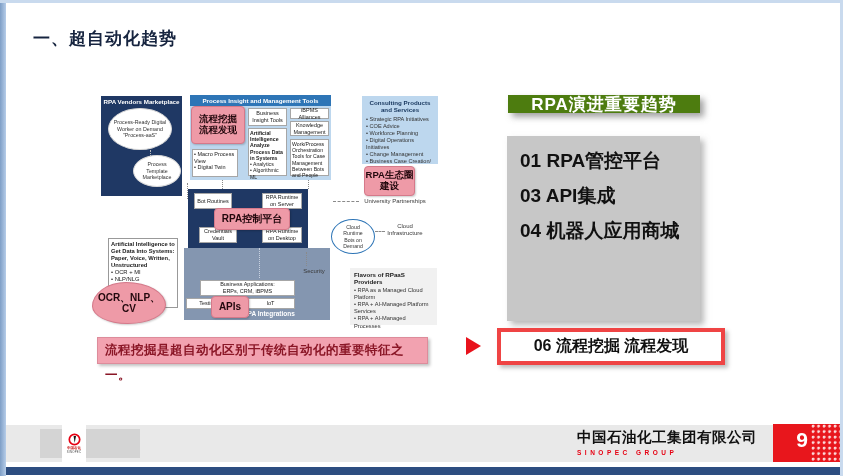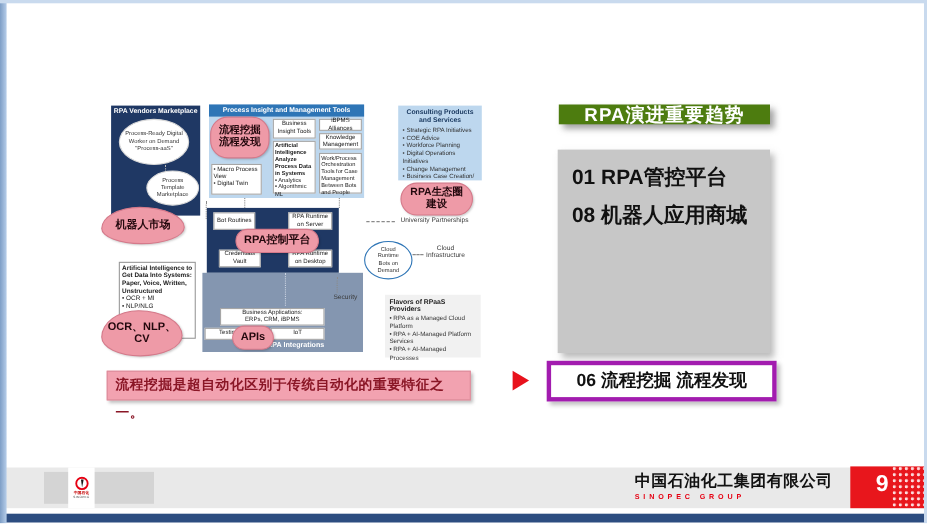--- a/index.html
+++ b/index.html
@@ -16,42 +16,42 @@
   .graybox2{background:#f1f1f1;z-index:0;}
   .boxhead{font-size:6.2px;font-weight:bold;color:#fff;text-align:center;padding-top:2px;}
   .bluehead{background:#2e75b6;color:#fff;font-size:6.2px;font-weight:bold;text-align:center;
             height:11px;line-height:11px;}
   .wb{background:#fff;border:1px solid #a6a6a6;font-size:5.5px;line-height:1.2;color:#1a1a1a;
       display:flex;align-items:center;justify-content:center;text-align:center;padding:1px;z-index:2;}
   .wb.lft{align-items:flex-start;justify-content:flex-start;text-align:left;flex-direction:column;}
   .cloud{background:#fff;border:1px solid #d9d9d9;border-radius:50%;display:flex;align-items:center;
          justify-content:center;text-align:center;font-size:5.3px;line-height:1.2;color:#333;
          padding:4px;z-index:2;}
-  .callout{background:#ee9aa7;border:1px solid #d5798a;border-radius:16px;color:#23080d;
+  .callout{background:#ee9aa7;border:1px solid #d5798a;border-radius:4px;color:#23080d;
            font-weight:bold;display:flex;align-items:center;justify-content:center;text-align:center;
            line-height:1.15;z-index:6;box-shadow:1px 1px 2px rgba(0,0,0,.2);}
   .blob{border-radius:46% 54% 52% 48% / 58% 55% 45% 42%;}
   .tinytxt{font-size:6px;color:#3a3a3a;text-align:center;line-height:1.2;z-index:2;}
   .dotv{width:0;border-left:1px dotted #8a8a8a;z-index:1;}
   .doth{height:0;border-top:1px dashed #8a8a8a;z-index:1;}
 
   
   .note{left:97px;top:337px;width:331px;height:27px;background:#f2a2b0;border:1px solid #dd8c9b;
         color:#8a1626;font-size:12.5px;font-weight:bold;line-height:25px;padding-left:7px;
         letter-spacing:.5px;box-shadow:2px 2px 3px rgba(0,0,0,.25);}
 
   
   .trends-header{left:508px;top:95px;width:192px;height:18px;background:#4d7c0f;color:#fff;
         font-size:17px;font-weight:bold;display:flex;align-items:center;justify-content:center;
         letter-spacing:1px;box-shadow:4px 4px 6px rgba(100,100,100,.6);}
   .trends-list{left:507px;top:136px;width:193px;height:185px;background:#c7c7c7;
         box-shadow:4px 4px 6px rgba(120,120,120,.5);padding:7px 0 0 13px;}
   .trend-item{height:35px;display:flex;align-items:center;font-size:19px;font-weight:bold;color:#111;}
-  .trend-highlight{left:497px;top:328px;width:209px;height:37px;background:#fff;
-        border:4px solid #a21caf;display:flex;align-items:center;justify-content:center;
+  .trend-highlight{left:497px;top:328px;width:228px;height:37px;background:#fff;
+        border:4px solid #ef4444;display:flex;align-items:center;justify-content:center;
         font-size:16px;font-weight:bold;color:#111;box-shadow:3px 3px 4px rgba(0,0,0,.25);}
   .pointer{left:466px;top:337px;width:0;height:0;border-top:9px solid transparent;
         border-bottom:9px solid transparent;border-left:15px solid #e8121c;}
 
   
   .footer-band{left:0;top:425px;width:843px;height:37px;background:#e9e9e9;}
   .footer-inner{left:40px;top:429px;width:100px;height:29px;background:#d4d4d4;}
   .logo-box{left:62px;top:425px;width:24px;height:37px;background:#fff;display:flex;
         flex-direction:column;align-items:center;justify-content:center;gap:1px;z-index:3;}
   .logo-cn{font-size:3.5px;font-weight:bold;color:#c40000;line-height:1;}
@@ -68,20 +68,21 @@
   .bottom-bar{left:0;top:467px;width:843px;height:8px;background:#2d4d80;}
   .edge-left{left:0;top:0;width:6px;height:476px;background:linear-gradient(to right,#7e9ec6,#b6cde9);z-index:9;}
   .edge-top{left:0;top:0;width:843px;height:3px;background:#c9daee;z-index:9;}
   .edge-right{right:0;top:0;width:3px;height:476px;background:#c9daee;z-index:9;}
 </style>
 </head>
 <body>
 
 <div class="page">
 
+  <div class="abs title">一、超自动化趋势</div>
 
   <div class="abs navybox" style="left:101px;top:96px;width:81px;height:100px;">
     <div class="boxhead">RPA Vendors Marketplace</div>
   </div>
   <div class="abs cloud" style="left:108px;top:108px;width:64px;height:42px;">Process-Ready Digital Worker on Demand "Process-aaS"</div>
   <div class="abs cloud" style="left:133px;top:155px;width:48px;height:32px;">Process Template Marketplace</div>
   <div class="abs dotv" style="left:150px;top:150px;height:6px;border-color:#bbb;"></div>
 
   <div class="abs bluebox" style="left:190px;top:95px;width:141px;height:85px;">
     <div class="bluehead">Process Insight and Management Tools</div>
@@ -146,34 +147,34 @@
 • RPA + AI-Managed Platform Services
 • RPA + AI-Managed Processes</div>
   </div>
 
   <div class="abs dotv" style="left:222px;top:180px;height:9px;"></div>
   <div class="abs dotv" style="left:308px;top:180px;height:9px;"></div>
   <div class="abs dotv" style="left:187px;top:183px;height:16px;"></div>
 
   <div class="abs callout pre" style="left:191px;top:106px;width:54px;height:38px;font-size:9.5px;">流程挖掘
 流程发现</div>
-  <div class="abs callout blob" style="left:92px;top:188px;width:76px;height:34px;font-size:10px;">机器人市场</div>
-  <div class="abs callout pre" style="left:364px;top:166px;width:66px;height:30px;font-size:9.5px;">RPA生态圈
+  <div class="abs callout pre" style="left:364px;top:166px;width:51px;height:30px;font-size:9.5px;">RPA生态圈
 建设</div>
   <div class="abs callout" style="left:214px;top:208px;width:76px;height:22px;font-size:10px;">RPA控制平台</div>
   <div class="abs callout blob pre" style="left:92px;top:282px;width:74px;height:42px;font-size:10px;">OCR、NLP、
 CV</div>
   <div class="abs callout" style="left:211px;top:296px;width:38px;height:22px;font-size:10px;">APIs</div>
 
   <div class="abs note">流程挖掘是超自动化区别于传统自动化的重要特征之一。</div>
 
   <div class="abs trends-header">RPA演进重要趋势</div>
   <div class="abs trends-list">
     <div class="trend-item">01 RPA管控平台</div>
-    <div class="trend-item">08 机器人应用商城</div>
+    <div class="trend-item">03 API集成</div>
+    <div class="trend-item">04 机器人应用商城</div>
   </div>
   <div class="abs pointer"></div>
   <div class="abs trend-highlight">06 流程挖掘 流程发现</div>
 
   <div class="abs footer-band"></div>
   <div class="abs footer-inner"></div>
   <div class="abs logo-box">
     <svg width="13" height="13" viewBox="0 0 20 20">
       <circle cx="10" cy="10" r="8" fill="none" stroke="#e60012" stroke-width="2.6"></circle>
       <path d="M8.6 4.5 L12.4 4.5 L10.2 15.5 Z" fill="#1a1a1a"></path>

